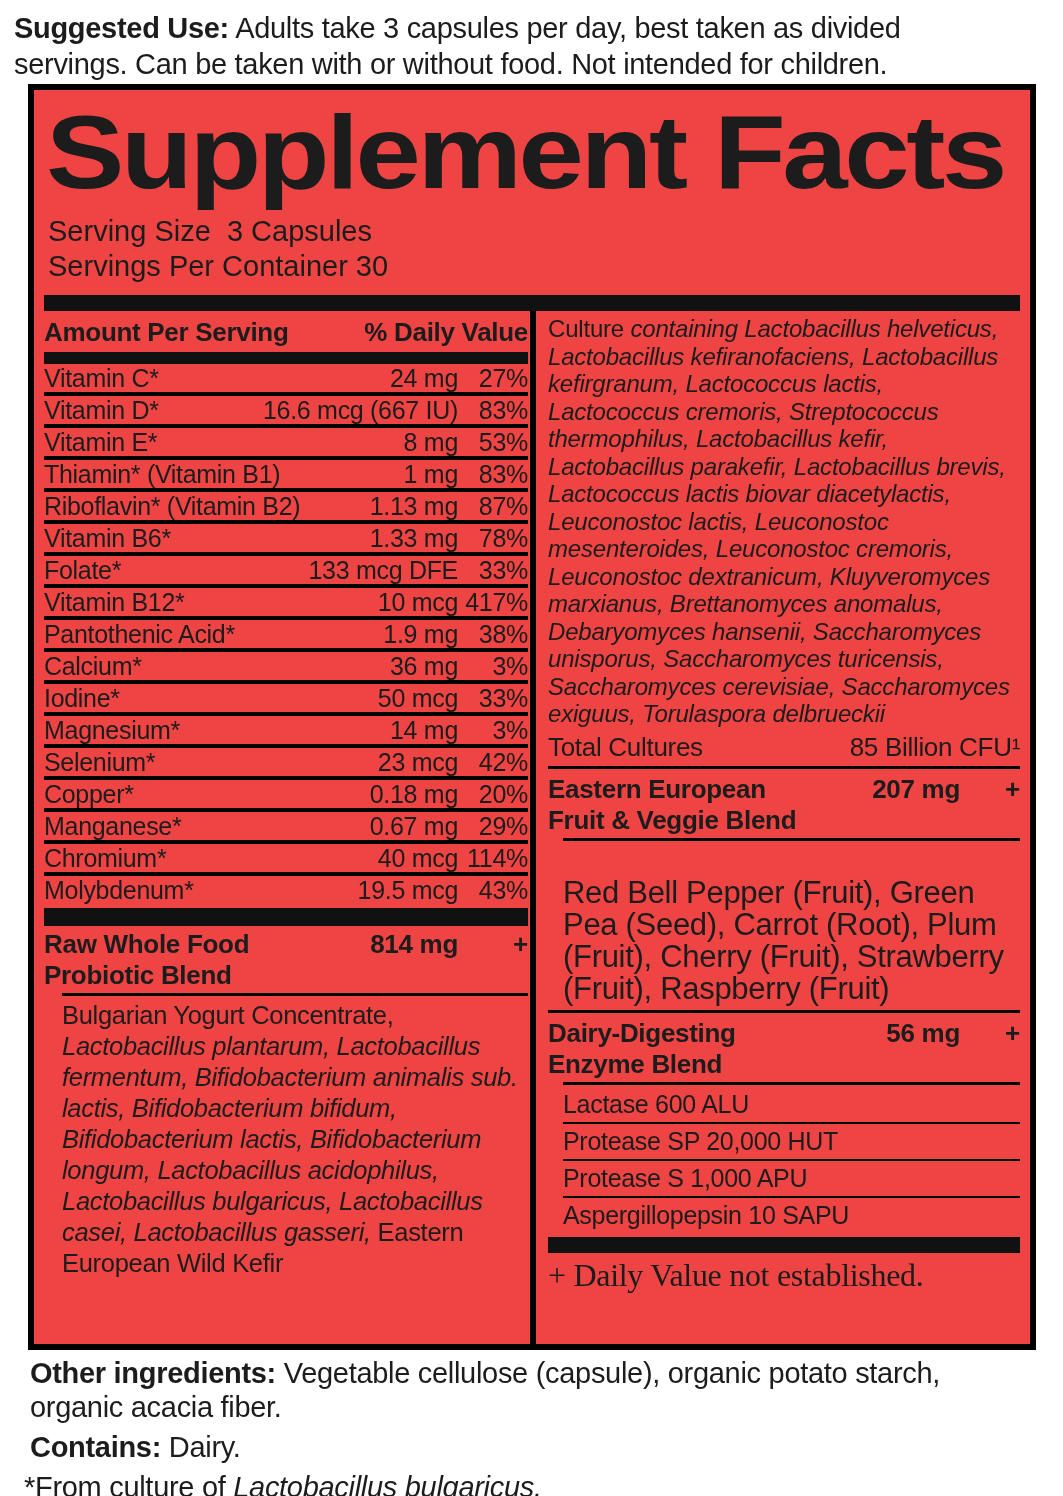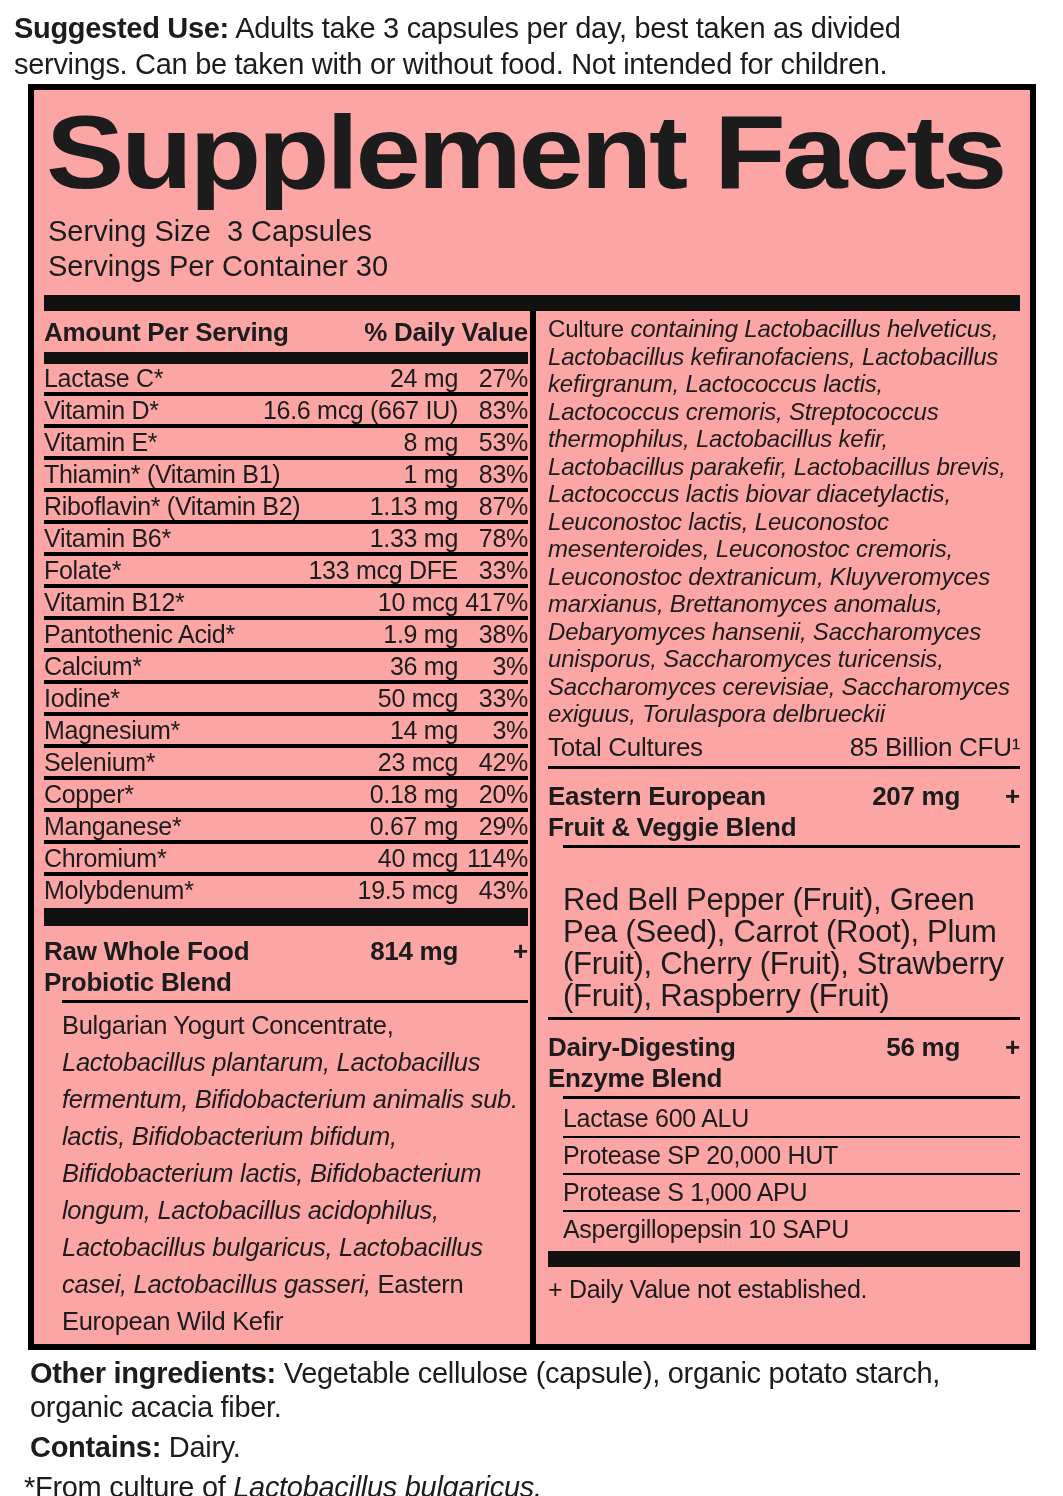--- a/index.html
+++ b/index.html
@@ -9,21 +9,21 @@
     width:1063px; height:1496px; position:relative; overflow:hidden;
     font-family:"Liberation Sans", sans-serif; color:var(--ink);
   }
   .suggested {
     position:absolute; left:14px; top:10px; width:1006px;
     font-size:29px; line-height:36px; letter-spacing:-0.3px;
   }
   .suggested b { letter-spacing:-0.3px; }
   .facts {
     position:absolute; left:28px; top:84px; width:1008px; height:1266px;
-    border:6px solid #000; background:#fca5a5; padding:6px 10px 0 10px; overflow:hidden;
+    border:6px solid #000; background:#ef4444; padding:6px 10px 0 10px; overflow:hidden;
   }
   .title {
     font-size:104px; line-height:108px; font-weight:bold; letter-spacing:-3px;
     transform:scaleX(1.13); transform-origin:0 50%; white-space:nowrap;
     margin:2px 0 8px 2px;
   }
   .serv { font-size:29px; line-height:35px; margin-left:4px; white-space:pre-wrap; }
   .bar { background:var(--bar); }
   .bar-top { height:16px; margin-top:11px; }
   .cols { display:flex; align-items:stretch; height:1038px; }
@@ -39,39 +39,39 @@
   [data-repeat] > div:first-of-type .rule-d,
   [data-repeat] > div:first-of-type .rule-s { display:none; }
   .nrow { display:flex; align-items:baseline; font-size:25px; line-height:26px;
           padding:1px 0; letter-spacing:-0.3px; white-space:nowrap; }
   .nname { flex:none; }
   .amt { flex:1; text-align:right; }
   .dv { width:70px; flex:none; text-align:right; }
 
   .bar-mid { height:18px; margin-top:4px; }
   .blend-head { display:flex; align-items:flex-start; font-weight:bold;
-                font-size:26px; line-height:31px; padding-top:10px; letter-spacing:-0.3px; }
+                font-size:26px; line-height:31px; padding-top:3px; letter-spacing:-0.3px; }
   .bname { flex:none; width:300px; }
   .bline { display:block; }
   .blend-head .amt, .blend-head .dv { line-height:31px; }
   .rule-t { border-top:3px solid #000; margin:2px 0 2px 18px; }
-  .ing { margin-left:18px; font-size:25.5px; line-height:37px; padding-top:2px; letter-spacing:-0.3px; }
+  .ing { margin-left:18px; font-size:25.5px; line-height:31px; padding-top:2px; letter-spacing:-0.3px; }
 
   .para { font-size:24px; line-height:27.5px; letter-spacing:-0.2px; }
   .tc-row { display:flex; justify-content:space-between; align-items:baseline;
             font-weight:normal; font-size:26px; line-height:30px; padding:4px 0 2px 0; letter-spacing:-0.3px; }
   .rule-f { border-top:3px solid #000; margin:2px 0; }
   .rule-t2 { border-top:3px solid #000; margin:2px 0 2px 15px; }
   .bname-r { flex:none; width:290px; }
   .dv-r { width:60px; flex:none; text-align:right; }
   .ing2 { margin-left:15px; font-size:31px; line-height:32px; padding:2px 0 3px 0; letter-spacing:-0.3px;margin-top:34px; }
   .enz .rule-s { border-top:2px solid #000; margin-left:15px; }
   .erow { margin-left:15px; font-size:25px; line-height:27px; padding:4px 0 4px 0; letter-spacing:-0.3px; }
   .bar-end { height:16px; margin-top:4px; }
-  .dvnote { font-size:25px; line-height:30px; padding-top:7px; letter-spacing:-0.3px; }
+  .dvnote { font-size:32px; line-height:30px; padding-top:7px; letter-spacing:-0.3px;font-family:Liberation Serif, serif; }
 
   .bottom { position:absolute; left:30px; top:1356px; width:1006px; }
   .bottom p { font-size:29px; line-height:34px; letter-spacing:-0.3px; }
   .bottom .gap { margin-top:6px; }
   .foot { margin-left:-6px; }
   i { font-style:italic; }
 </style>
 </head>
 <body>
 
@@ -90,21 +90,21 @@
         <span>Amount Per Serving</span>
         <span>% Daily Value</span>
       </div>
       <div class="bar bar-sub"></div>
 
       <div class="rows" data-repeat="panel.left.rows">
 
           <div class="item-wrap">
 
             <div class="nrow">
-              <span class="nname">Lactase C*</span>
+              <span class="nname">Vitamin C*</span>
               <span class="amt">24 mg</span>
               <span class="dv">27%</span>
             </div>
           </div>
 
           <div class="item-wrap">
             <div class="rule-d"></div>
             <div class="nrow">
               <span class="nname">Vitamin D*</span>
               <span class="amt">16.6 mcg (667 IU)</span>

